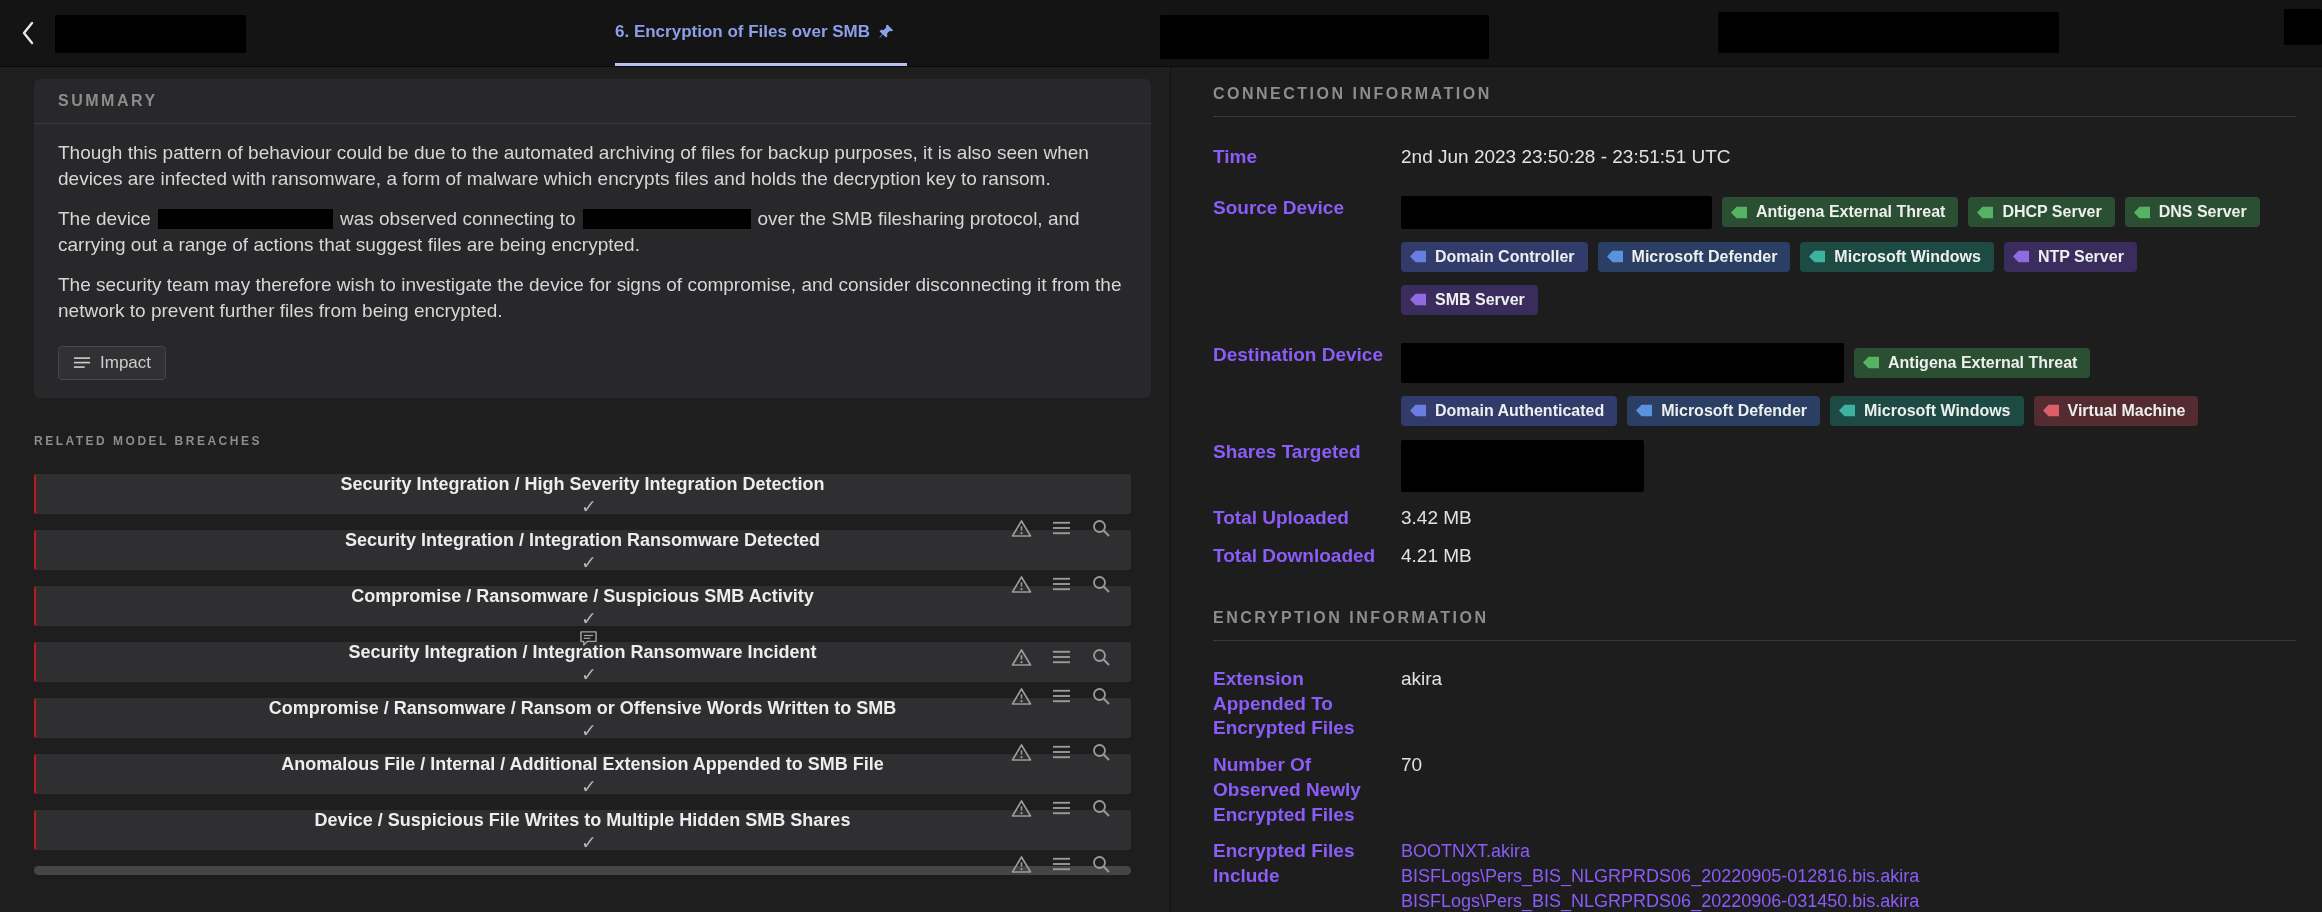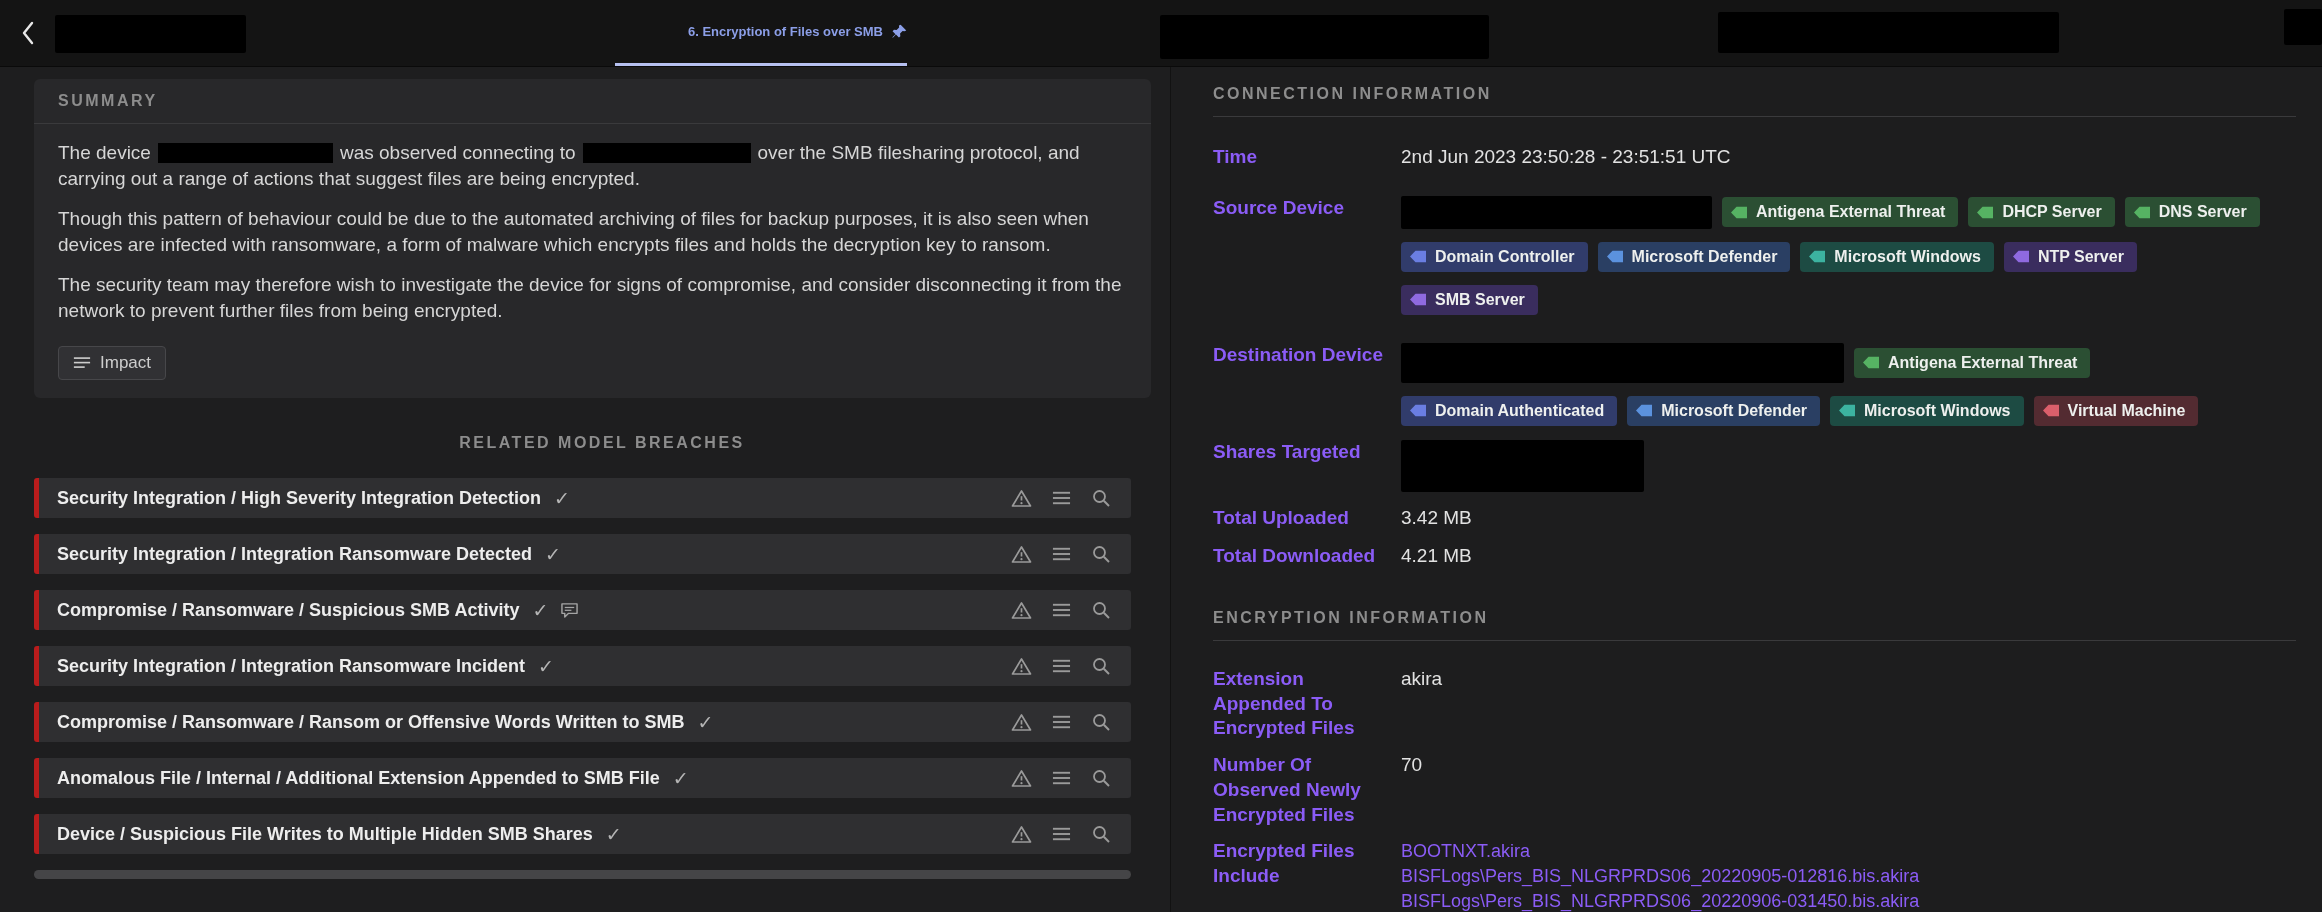--- a/index.html
+++ b/index.html
@@ -17,22 +17,22 @@
     width:56px;height:66px;display:flex;align-items:center;justify-content:center;
     cursor:pointer;background:transparent;border:none;
   }
   .redact{background:#000;border-radius:2px;display:inline-block;}
   .tb-redact-1{position:absolute;left:55px;top:15px;width:191px;height:38px;}
   .tb-redact-2{position:absolute;left:1160px;top:15px;width:329px;height:44px;}
   .tb-redact-3{position:absolute;left:1718px;top:12px;width:341px;height:41px;}
   .tb-redact-4{position:absolute;right:0;top:9px;width:38px;height:36px;}
   .tab{
     position:absolute;left:615px;top:0;width:292px;height:66px;
-    display:flex;align-items:center;justify-content:flex-end;gap:9px;
-    color:#8c9fe8;font-size:13px;font-weight:700;
+    display:flex;align-items:center;justify-content:flex-start;gap:9px;
+    color:#8c9fe8;font-size:17px;font-weight:700;
     border-bottom:3px solid #b6c0f0;box-sizing:border-box;cursor:pointer;
   }
   .tab .pin{color:#8c9fe8;display:flex;}
   
   .main{display:flex;height:846px;background:#1e1e1f;}
   .left-panel{width:1170px;box-sizing:border-box;padding:12px 0 0 34px;flex-shrink:0;}
   .right-panel{flex:1;box-sizing:border-box;border-left:1px solid #121212;padding:18px 26px 0 42px;background:#1d1d1e;}
   
   .card{width:1117px;background:#28282a;border-radius:6px;box-sizing:border-box;}
   .card-header{
@@ -44,26 +44,26 @@
   .redact-inline{background:#000;display:inline-block;height:20px;vertical-align:-4px;margin:0 7px;}
   .ri-1{width:175px;}
   .ri-2{width:168px;}
   .impact-btn{
     display:inline-flex;align-items:center;gap:9px;margin-top:8px;
     background:#313134;border:1px solid #47474a;border-radius:4px;
     padding:6px 14px;color:#cdcdcd;font-size:17px;font-weight:400;cursor:pointer;justify-content:space-between;
   }
   
   .section-title{
-    margin:36px 0 26px;color:#8d8d8d;font-size:16px;font-weight:700;letter-spacing:2.5px;text-align:center;
+    margin:36px 0 26px;color:#8d8d8d;font-size:12px;font-weight:700;letter-spacing:2.5px;
   }
   .breach-row{
     display:flex;align-items:center;width:1097px;height:40px;box-sizing:border-box;
-    background:#2f2f31;border-left:5px solid #b91c1c;border-radius:3px;
-    margin-bottom:16px;padding:0 20px 0 18px;cursor:pointer;
+    background:#2f2f31;border-left:2px solid #b91c1c;border-radius:3px;
+    margin-bottom:16px;padding:0 20px 0 18px;cursor:pointer;flex-direction:column;
   }
   .breach-label{font-size:18px;font-weight:700;color:#ededed;white-space:nowrap;}
   .check{color:#b5b5b5;margin-left:13px;font-size:19px;}
   .comment{color:#a5a5a5;margin-left:12px;display:flex;}
   .row-icons{margin-left:auto;display:flex;align-items:center;gap:20px;color:#9a9a9a;}
   .row-icons svg{cursor:pointer;display:block;}
   .hscroll{
     width:1097px;height:9px;border-radius:5px;background:#454547;margin-top:6px;cursor:pointer;
   }
   
@@ -122,24 +122,24 @@
   <span class="redact tb-redact-4"></span>
 </div>
 
 <div class="main">
 
   <div class="left-panel">
 
     <div class="card">
       <div class="card-header">SUMMARY</div>
       <div class="card-body">
+        <p>Though this pattern of behaviour could be due to the automated archiving of files for backup purposes, it is also seen when devices are infected with ransomware, a form of malware which encrypts files and holds the decryption key to ransom.</p>
         <p>
           <span>The device</span><span class="redact-inline ri-1"></span><span>was observed connecting to</span><span class="redact-inline ri-2"></span><span>over the SMB filesharing protocol, and carrying out a range of actions that suggest files are being encrypted.</span>
         </p>
-        <p>Though this pattern of behaviour could be due to the automated archiving of files for backup purposes, it is also seen when devices are infected with ransomware, a form of malware which encrypts files and holds the decryption key to ransom.</p>
         <p>The security team may therefore wish to investigate the device for signs of compromise, and consider disconnecting it from the network to prevent further files from being encrypted.</p>
         <button class="impact-btn">
           <span style="display:flex;">
             <svg width="18" height="15" viewBox="0 0 20 16">
                 <line x1="1" y1="2" x2="19" y2="2" stroke="currentColor" stroke-width="1.8"></line>
                 <line x1="1" y1="7" x2="19" y2="7" stroke="currentColor" stroke-width="1.8"></line>
                 <line x1="1" y1="12" x2="13" y2="12" stroke="currentColor" stroke-width="1.8"></line>
               </svg>
           </span>
           <span>Impact</span>

